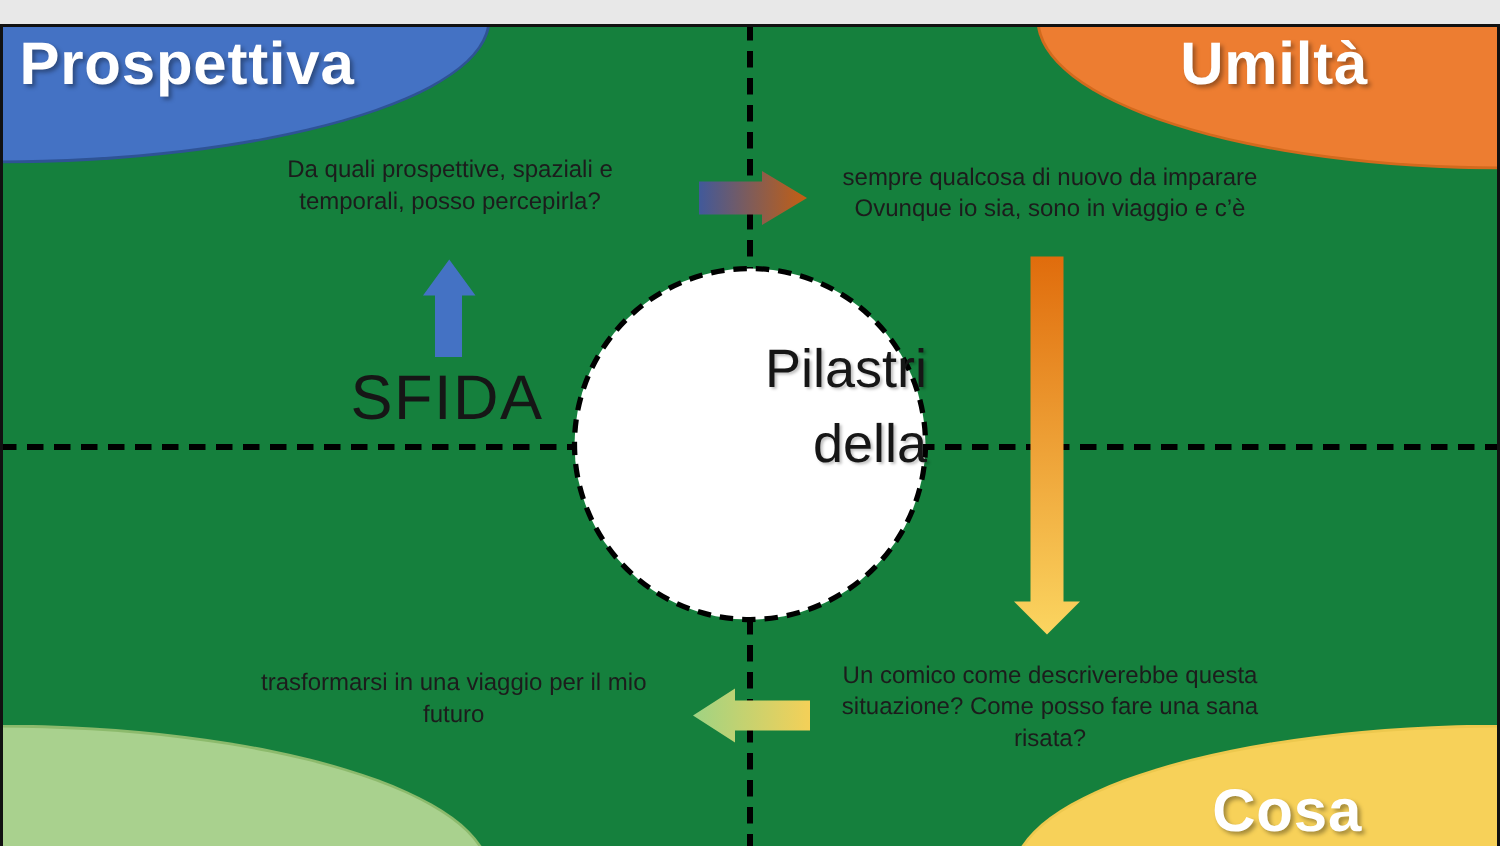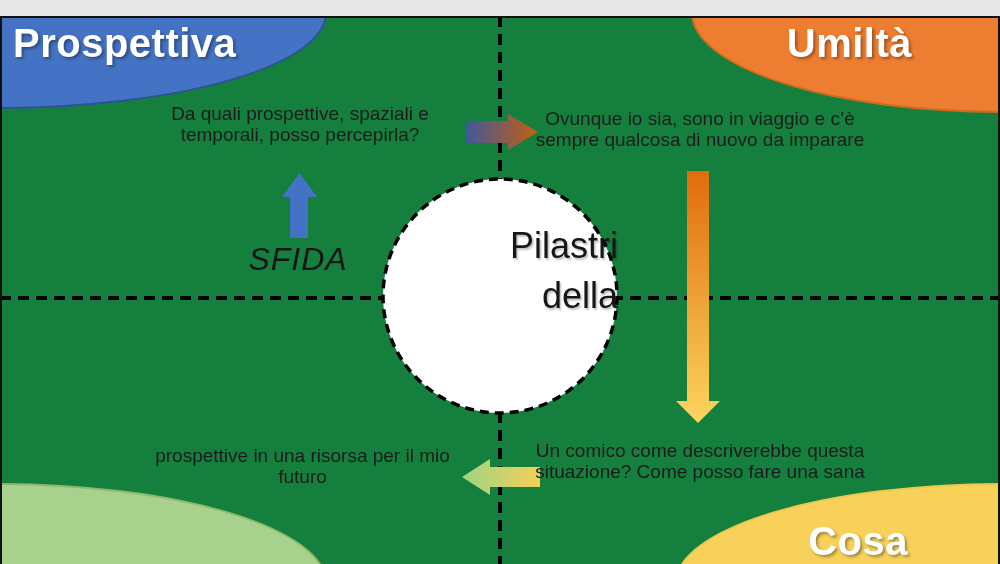--- a/index.html
+++ b/index.html
@@ -29,31 +29,31 @@
   .label-tr { right:88px; top:5px;   }
   .label-bl { left:17px;  top:500px; }
   .label-br { right:92px; top:503px; }
 
   
   .geom { position:absolute; left:0; top:0; z-index:10; }
 
   
   .qtext {
     position:absolute; z-index:20; text-align:center; color:#1c1c1c;
-    font-size:19px; line-height:21px;
+    font-size:16px; line-height:21px;
   }
   .qtext div { white-space:nowrap; }
   .q-tl { left:110px; top:87px;  width:380px; }
   .q-tr { left:515px; top:92px;  width:370px; }
   .q-bl { left:115px; top:429px; width:375px; }
   .q-br { left:515px; top:424px; width:370px; }
 
   .sfida {
     position:absolute; z-index:20; left:233px; top:225px; width:130px;
-    text-align:center; font-size:32px; color:#161616; letter-spacing:1px;font-style:italic;
+    text-align:center; font-size:42px; color:#161616; letter-spacing:1px;
   }
   .center-text {
     position:absolute; z-index:20; left:382px; top:205px; width:236px;
     text-align:right; font-size:36px; line-height:50px; color:#161616;
     text-shadow:1.5px 1.5px 2px rgba(0,0,0,0.25);
   }
 </style>
 </head>
 <body>
 
@@ -97,32 +97,33 @@
 
     <path d="M462,461 L490,443 L490,451 L540,451 L540,471 L490,471 L490,479 Z" fill="url(#gLeft)"></path>
   </svg>
 
   <div class="qtext q-tl">
     <div>Da quali prospettive, spaziali e</div>
     <div>temporali, posso percepirla?</div>
   </div>
 
   <div class="qtext q-tr">
+    <div>sempre qualcosa di nuovo da imparare</div>
     <div>Ovunque io sia, sono in viaggio e c’è</div>
-    <div>sempre qualcosa di nuovo da imparare</div>
   </div>
 
   <div class="qtext q-bl">
-    <div>prospettive in una risorsa per il mio</div>
+    <div>trasformarsi in una viaggio per il mio</div>
     <div>futuro</div>
   </div>
 
   <div class="qtext q-br">
     <div>Un comico come descriverebbe questa</div>
     <div>situazione? Come posso fare una sana</div>
+    <div>risata?</div>
   </div>
 
   <div class="sfida">SFIDA</div>
 
   <div class="center-text">
     <div>Pilastri</div>
     <div>della</div>
   </div>
 
   <div class="frame"></div>

